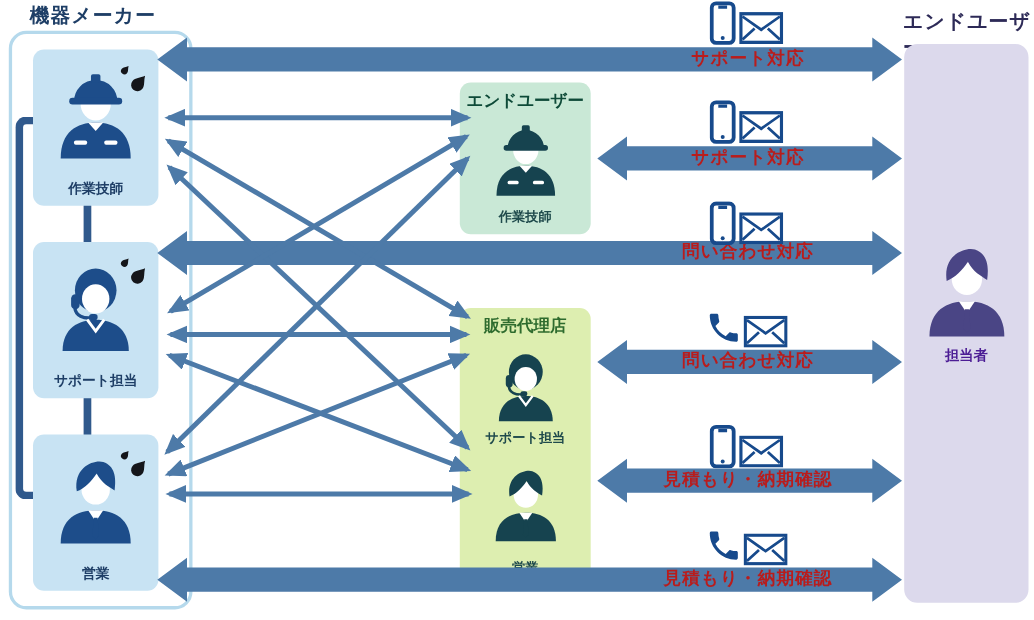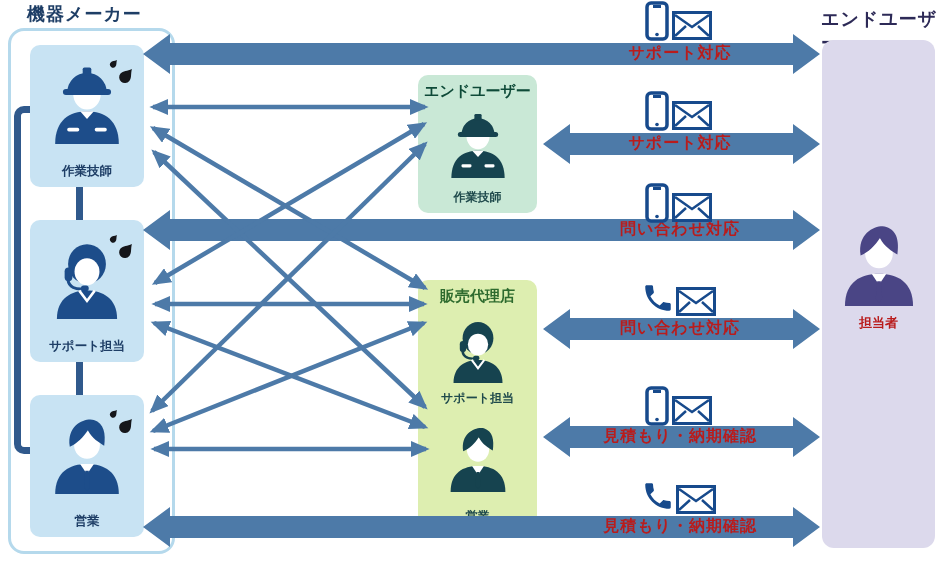--- a/index.html
+++ b/index.html
@@ -131,21 +131,21 @@
   </div>
 
   <div class="eu-box">
     <svg class="persona" style="top:170px;" width="92" height="100" viewBox="0 0 100 100">
       <ellipse cx="50" cy="43" rx="15" ry="16" fill="#fff"></ellipse>
       <path d="M30,45 C26,18 50,11 58,14 C70,18 72,30 70,44 C64,40 56,36 51,26 C46,34 38,42 30,45 Z" fill="#4a4585"></path>
       <path d="M13,100 C13,74 30,65 50,65 C70,65 87,74 87,100 Z" fill="#4a4585"></path>
       <path d="M42,65 L50,77 L58,65 Z" fill="#fff"></path>
       <path d="M48,73 L52,73 L53.5,92 L50,96 L46.5,92 Z" fill="#4a4585"></path>
     </svg>
-    <div class="mid-label" style="top:274px;font-size:13px;color:#b91c1c;">担当者</div>
+    <div class="mid-label" style="top:274px;font-size:13px;color:#4c1d95;">担当者</div>
   </div>
 
   <svg class="arrows" width="940" height="564" viewBox="0 0 940 564">
     <defs>
       <marker id="ah" markerWidth="4.6" markerHeight="3.6" refX="3.4" refY="1.8" orient="auto-start-reverse" markerUnits="strokeWidth">
         <path d="M0,0 L4.2,1.8 L0,3.6 Z" fill="#4d7aa8"></path>
       </marker>
     </defs>
 
     <polygon fill="#4d7aa8" points="143,54 170,34 170,43 793,43 793,34 820,54 793,74 793,65 170,65 170,74"></polygon>

